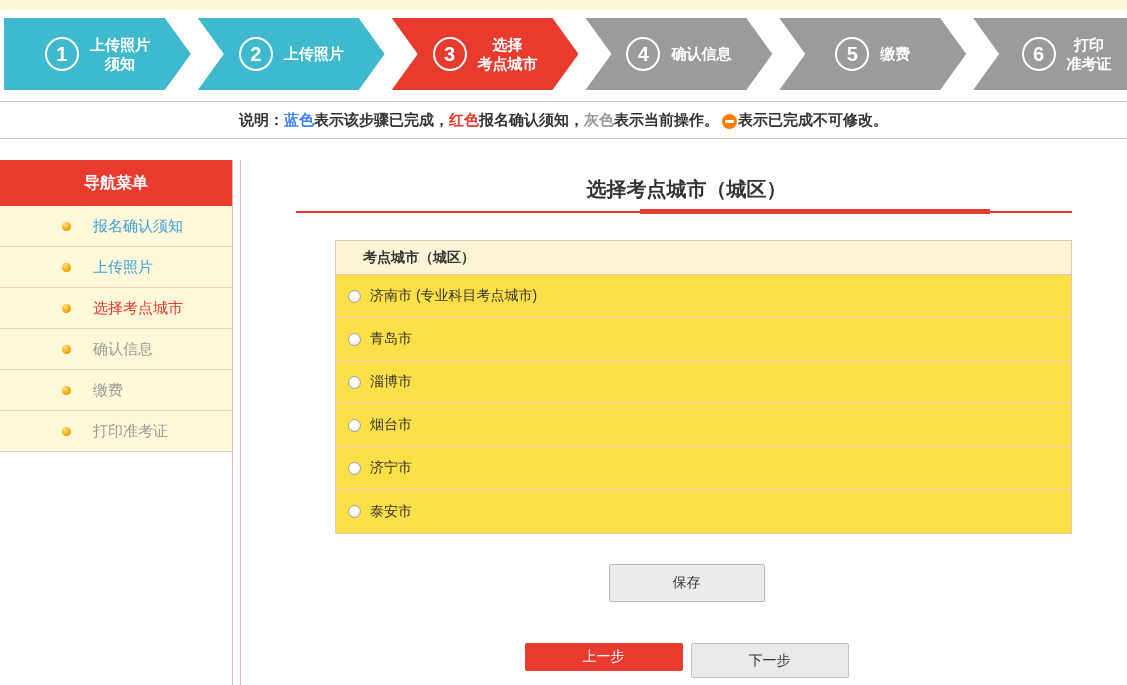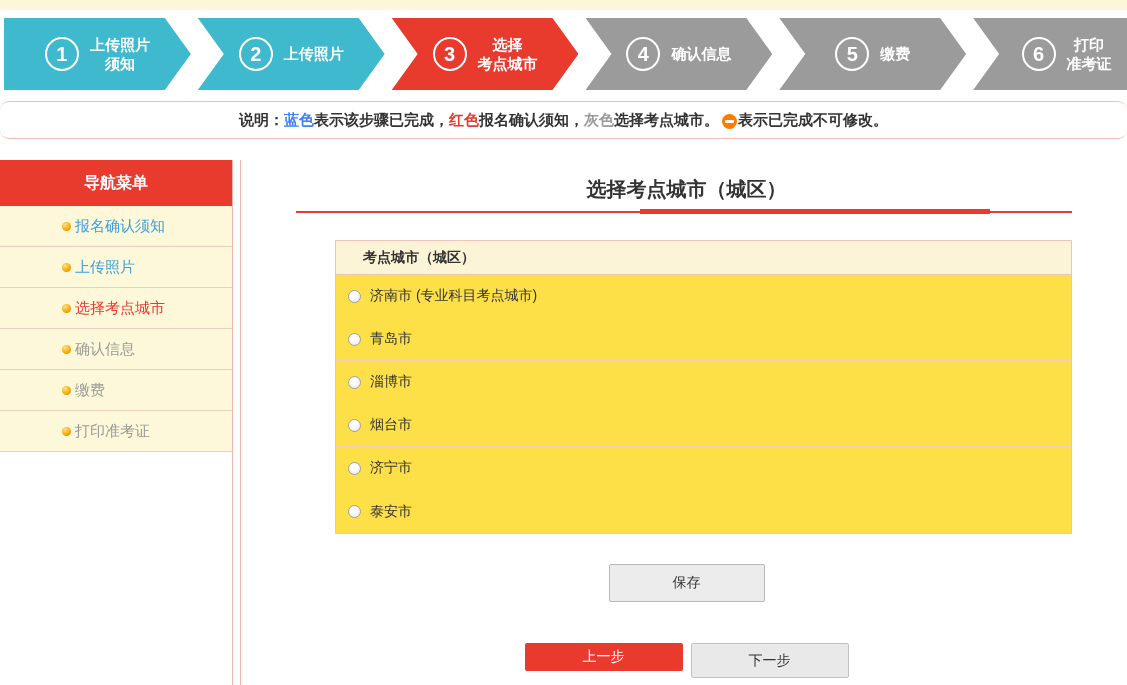--- a/index.html
+++ b/index.html
@@ -23,35 +23,35 @@
   .step-circle { width:34px; height:34px; border:2px solid #fff; border-radius:50%;
     display:flex; align-items:center; justify-content:center;
     font-size:20px; font-weight:bold; flex:0 0 auto; }
   .step-label { font-size:15px; font-weight:bold; text-align:center;
     line-height:1.3; white-space:pre-line; }
 
   
   .legend { position:absolute; left:0; top:101px; width:1127px; height:38px;
     border-top:1px solid #F2BCB4; border-bottom:1px solid #F2BCB4;
     display:flex; align-items:center; justify-content:center;
-    font-size:15px; font-weight:bold; color:#333;border-radius:9px; }
+    font-size:15px; font-weight:bold; color:#333; }
   .legend .blue { color:#3b82f6; }
   .legend .red  { color:#E93A2E; }
   .legend .gray { color:#9B9B9B; }
   .lock-icon { display:inline-block; width:15px; height:15px; border-radius:50%;
     background:#FF7A00; position:relative; margin:0 1px -2px 3px; }
   .lock-icon::after { content:""; position:absolute; left:3px; top:6.5px;
     width:9px; height:2.5px; background:#fff; border-radius:1px; }
 
   
   .sidebar { position:absolute; left:0; top:160px; width:232px; }
   .sidebar-header { height:46px; background:#E93A2E; color:#fff; font-size:16px;
     font-weight:bold; display:flex; align-items:center; justify-content:center; }
   .sidebar-item { height:41px; background:#FDF8DA; border-bottom:1px solid #ECCDC0;
-    display:flex; align-items:center; padding-left:62px; gap:4px; cursor:pointer; }
+    display:flex; align-items:center; padding-left:62px; gap:22px; cursor:pointer; }
   .bullet { width:9px; height:9px; border-radius:50%; flex:0 0 auto;
     background:radial-gradient(circle at 35% 30%, #FFE08A, #F5A800 60%, #C77800); }
   .sidebar-item .lbl { font-size:15px; }
   .sidebar-item.done .lbl    { color:#3B9FDB; }
   .sidebar-item.current .lbl { color:#E93A2E; }
   .sidebar-item.pending .lbl { color:#9B9B95; }
 
   .v-line-1 { position:absolute; left:232px; top:160px; width:1px; height:525px; background:#F0B9B0; }
   .v-line-2 { position:absolute; left:240px; top:160px; width:1px; height:525px; background:#F0B9B0; }
 
@@ -118,21 +118,21 @@
     </div>
   </div>
 
   <div class="legend">
     <span>说明：</span>
     <span class="blue">蓝色</span>
     <span>表示该步骤已完成，</span>
     <span class="red">红色</span>
     <span>报名确认须知，</span>
     <span class="gray">灰色</span>
-    <span>选择考点城市。</span>
+    <span>表示当前操作。</span>
     <span class="lock-icon"></span>
     <span>表示已完成不可修改。</span>
   </div>
 
   <div class="sidebar">
     <div class="sidebar-header">导航菜单</div>
     <div class="sidebar-item done">
       <span class="bullet"></span>
       <span class="lbl">报名确认须知</span>
     </div>

